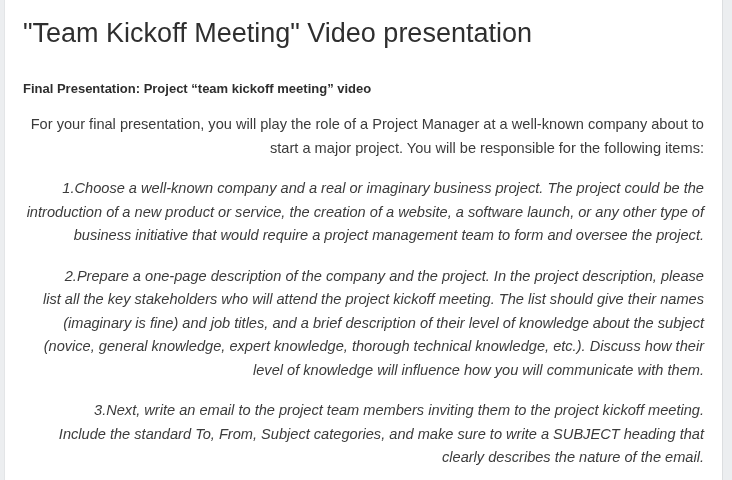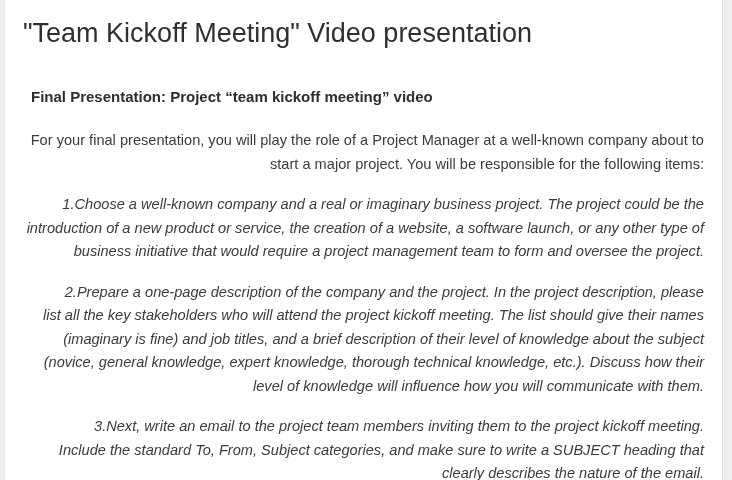--- a/index.html
+++ b/index.html
@@ -40,23 +40,23 @@
     padding-top: 16px;
     font-size: 27px;
     font-weight: 400;
     line-height: 34px;
     color: #2f2f2f;
     letter-spacing: 0px;
     white-space: nowrap;
   }
 
   .subheading {
-    margin: 8px;
+    margin: 0;
     padding-top: 29px;
-    font-size: 15px;
+    font-size: 13px;
     font-weight: bold;
     line-height: 20px;
     color: #2e2e2e;
   }
 
   .para {
     margin: 0;
     padding-top: 14px;
     font-size: 14.6px;
     line-height: 23.5px;

